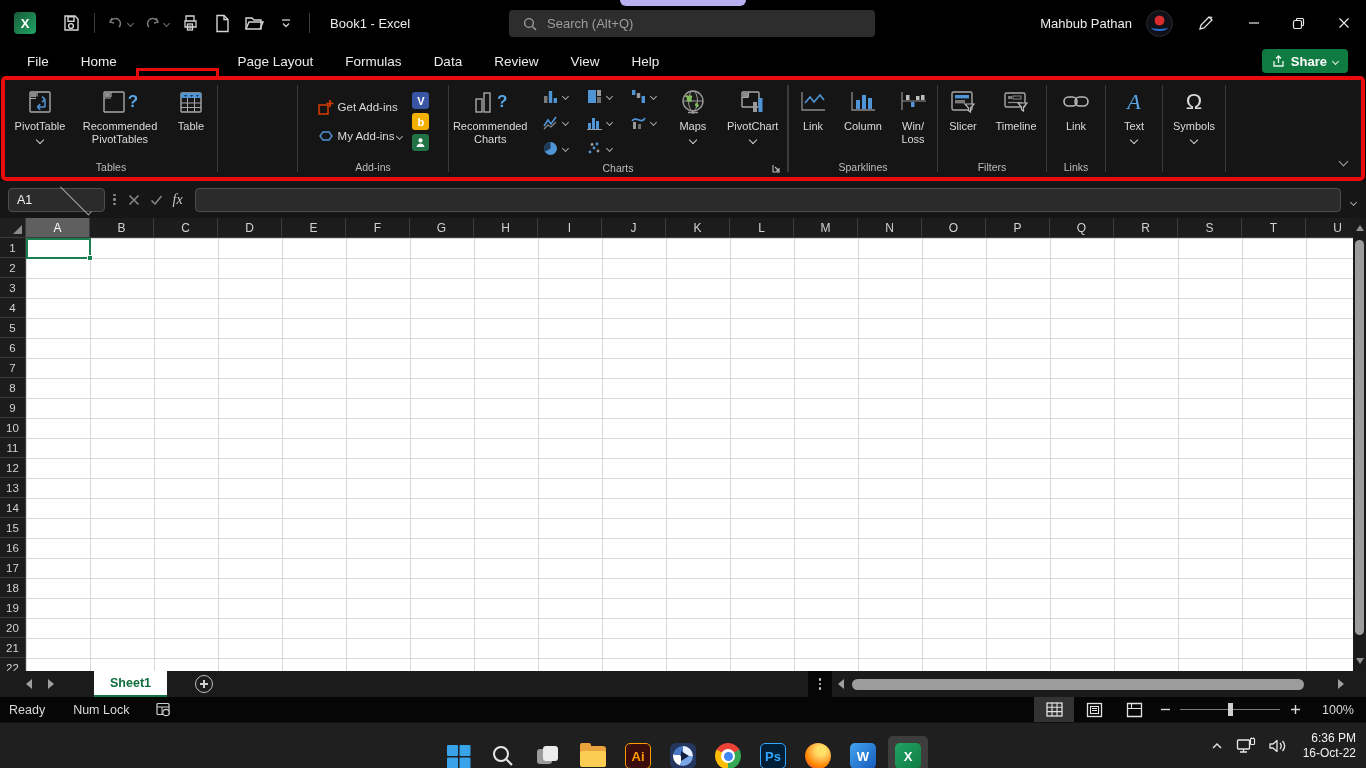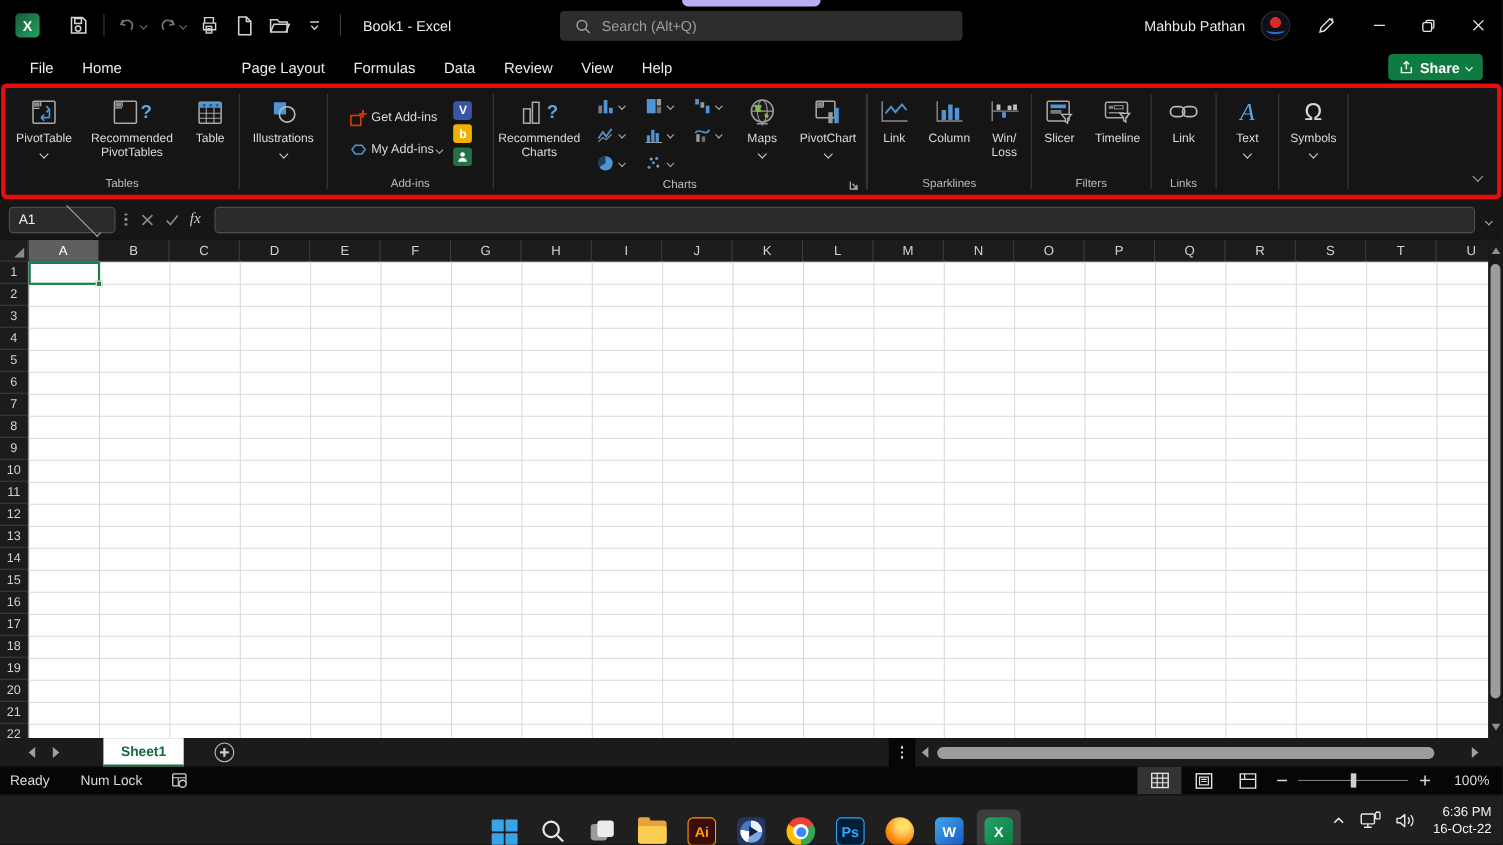--- a/index.html
+++ b/index.html
@@ -23,21 +23,21 @@
   .searchbox span { font-size:13px; color:#9d9d9d; }
   .tb-right { margin-left:auto; display:flex; align-items:center; height:100%; }
   .username { font-size:13px; color:#ececec; margin-right:14px; }
   .avatar { width:27px; height:27px; border-radius:50%; background:radial-gradient(circle at 50% 38%, #d82c2c 0 24%, #101018 26%); border:1px solid #2d2d2d; position:relative; overflow:hidden; margin-right:16px; }
   .avatar::after { content:""; position:absolute; left:4px; right:4px; bottom:5px; height:5px; border-radius:50%; border-bottom:2px solid #2b6fd4; }
   .feedback { width:34px; height:30px; display:flex; align-items:center; justify-content:center; margin-right:8px; }
   .winbtn { width:45px; height:46px; display:flex; align-items:center; justify-content:center; }
 
   
   .menubar { height:30px; background:#000; display:flex; align-items:center; padding-left:14px; flex:0 0 auto; }
-  .menu-tabs { display:flex; align-items:flex-start; height:100%; }
+  .menu-tabs { display:flex; align-items:center; height:100%; gap:6px; }
   .menu-tab { padding:0 13px; height:100%; display:flex; align-items:center; font-size:13.5px; color:#ececec; position:relative; }
   .menu-tab.active { border:3px solid #e80c0c; font-weight:700; padding:0 20px;margin-top:43px; }
   .menu-tab.active::after { content:""; position:absolute; left:9px; right:9px; bottom:1px; height:3px; background:#a9cdb8; border-radius:2px; }
   .share-btn { margin-left:auto; margin-right:18px; background:#0f7b41; border-radius:4px; height:24px; display:flex; align-items:center; gap:6px; padding:0 10px; }
   .share-btn span.lbl { font-size:13px; font-weight:700; color:#fff; }
   .share-btn .chev { border-color:#e8f3ec; }
 
   
   .ribbon { height:105px; margin:0 1px; border:4px solid #e80c0c; border-radius:5px; background:#151515; position:relative; display:flex; align-items:stretch; flex:0 0 auto; }
   .rgroup { display:flex; flex-direction:column; position:relative; padding-top:3px; }
@@ -305,32 +305,20 @@
               </svg>
           </span>
           <span class="rlabel">Table</span>
         </div>
       </div>
       <div class="glabel">Tables</div>
     </div>
     <div class="gsep"></div>
 
     <div class="rgroup" style="width:79px">
-      <div class="gbody">
-        <div class="rbtn" style="width:74px">
-          <span class="ric">
-            <svg width="26" height="26" viewBox="0 0 26 26">
-                <rect x="4" y="4" width="11" height="11" fill="#4f94d4"></rect>
-                <circle cx="16" cy="15" r="7" fill="none" stroke="#b8b8b8" stroke-width="1.5"></circle>
-              </svg>
-          </span>
-          <span class="rlabel">Illustrations</span>
-          <span class="chev"></span>
-        </div>
-      </div>
       <div class="glabel"></div>
     </div>
     <div class="gsep"></div>
 
     <div class="rgroup" style="width:150px">
       <div class="gbody" style="align-items:center; gap:10px;">
         <div>
           <div class="addin-row">
             <svg width="18" height="18" viewBox="0 0 18 18">
                 <rect x="2" y="7" width="9" height="9" fill="none" stroke="#d83b01" stroke-width="1.5"></rect>

